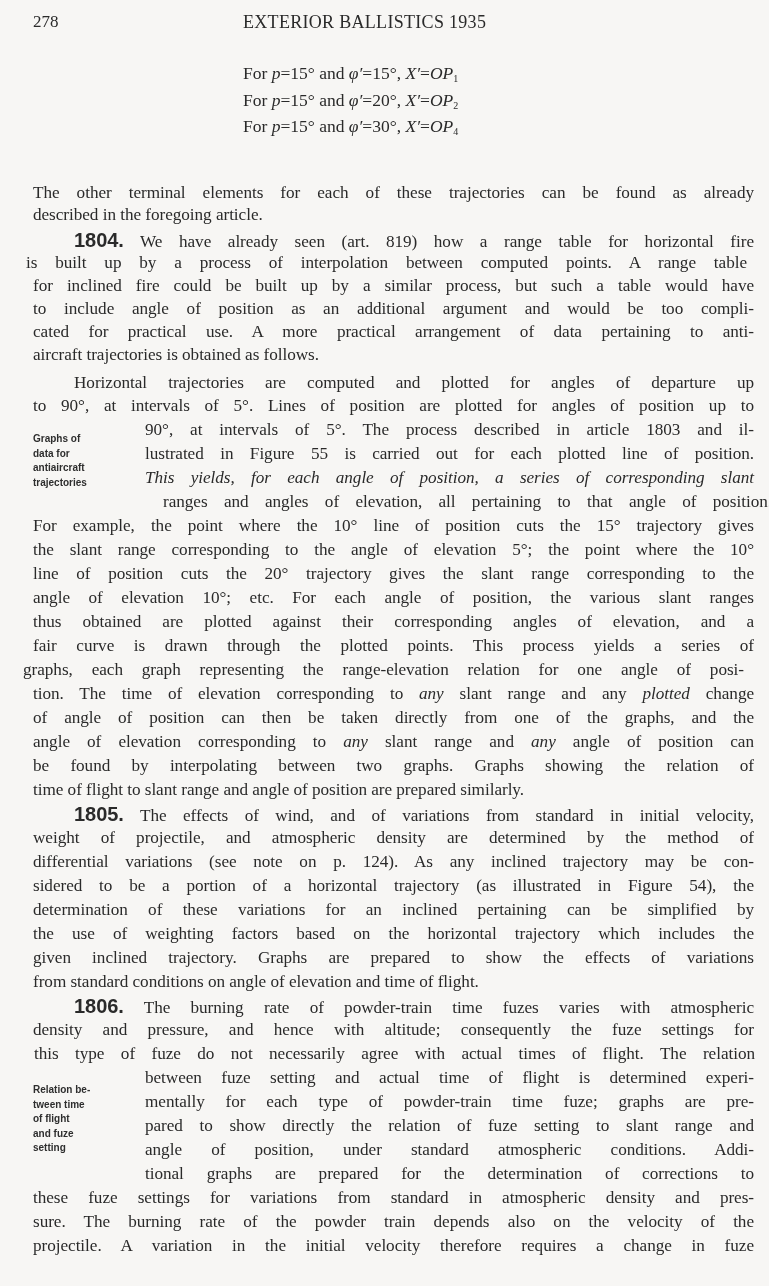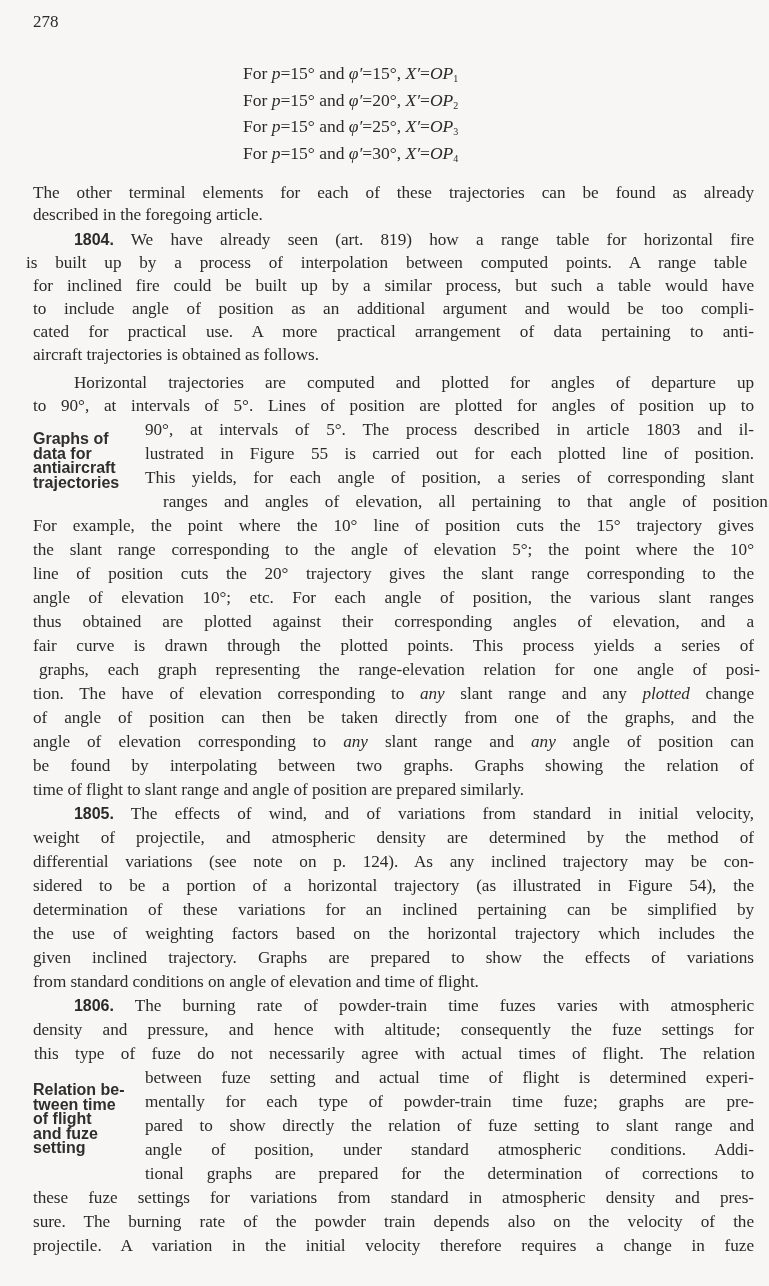--- a/index.html
+++ b/index.html
@@ -48,67 +48,67 @@
     position: absolute;
     white-space: nowrap;
     font-family: "Liberation Serif", serif;
     font-size: 17.2px;
     line-height: 24px;
     letter-spacing: -0.05px;
     text-align: justify;
     text-align-last: justify;
   }
   .line.last { text-align-last: left; }
-  .line b { font-family: "Liberation Sans", sans-serif; font-weight: bold; font-size: 16px; }
+  .line b { font-family: "Liberation Sans", sans-serif; font-weight: bold; font-size: 20px; }
   .line em { font-style: italic; }
   .margin-note {
     position: absolute;
     font-family: "Liberation Sans", sans-serif;
     font-weight: bold;
-    font-size: 16px;
+    font-size: 10px;
     line-height: 14.5px;
     color: #2e2e2e;
   }
 </style>
 </head>
 <body>
 
 <div class="page">
   <div class="header-pagenum">278</div>
+  <div class="header-title">EXTERIOR BALLISTICS 1935</div>
 
   <div class="eq-block" id="eq-block">
       <div class="eq"><span>For </span><i>p</i><span>=15° and </span><i>φ′</i><span>=15°, </span><i>X′</i><span>=</span><i>OP</i><sub>1</sub></div>
       <div class="eq"><span>For </span><i>p</i><span>=15° and </span><i>φ′</i><span>=20°, </span><i>X′</i><span>=</span><i>OP</i><sub>2</sub></div>
-      <div class="eq"><span>For </span><i>p</i><span>=15° and </span><i>φ′</i><span>=25°, </span><i>X′</i><span>=</span><i>OP</i><sub>3</sub></div>
       <div class="eq"><span>For </span><i>p</i><span>=15° and </span><i>φ′</i><span>=30°, </span><i>X′</i><span>=</span><i>OP</i><sub>4</sub></div>
     </div>
 
   <div id="body-lines">
       <div class="line" style="left: 33px; top: 181px; width: 721px;">The other terminal elements for each of these trajectories can be found as already</div>
       <div class="line last" style="left: 33px; top: 203px; width: 300px;">described in the foregoing article.</div>
       <div class="line" style="left: 74px; top: 228px; width: 680px;"><b>1804.</b> We have already seen (art. 819) how a range table for horizontal fire</div>
       <div class="line" style="left: 26px; top: 251px; width: 721px;">is built up by a process of interpolation between computed points. A range table</div>
       <div class="line" style="left: 33px; top: 274px; width: 721px;">for inclined fire could be built up by a similar process, but such a table would have</div>
       <div class="line" style="left: 33px; top: 297px; width: 721px;">to include angle of position as an additional argument and would be too compli-</div>
       <div class="line" style="left: 33px; top: 320px; width: 721px;">cated for practical use. A more practical arrangement of data pertaining to anti-</div>
       <div class="line last" style="left: 33px; top: 343px; width: 380px;">aircraft trajectories is obtained as follows.</div>
       <div class="line" style="left: 74px; top: 371px; width: 680px;">Horizontal trajectories are computed and plotted for angles of departure up</div>
       <div class="line" style="left: 33px; top: 394px; width: 721px;">to 90°, at intervals of 5°. Lines of position are plotted for angles of position up to</div>
       <div class="line" style="left: 145px; top: 418px; width: 609px;">90°, at intervals of 5°. The process described in article 1803 and il-</div>
       <div class="line" style="left: 145px; top: 442px; width: 609px;">lustrated in Figure 55 is carried out for each plotted line of position.</div>
-      <div class="line" style="left: 145px; top: 466px; width: 609px;">This yields, for each angle of position, a series of corresponding slant</div>
+      <div class="line" style="left: 145px; top: 466px; width: 609px; font-style: italic;">This yields, for each angle of position, a series of corresponding slant</div>
       <div class="line" style="left: 131px; top: 490px; width: 609px; margin-left: 32px;">ranges and angles of elevation, all pertaining to that angle of position.</div>
       <div class="line" style="left: 33px; top: 514px; width: 721px;">For example, the point where the 10° line of position cuts the 15° trajectory gives</div>
       <div class="line" style="left: 33px; top: 538px; width: 721px;">the slant range corresponding to the angle of elevation 5°; the point where the 10°</div>
       <div class="line" style="left: 33px; top: 562px; width: 721px;">line of position cuts the 20° trajectory gives the slant range corresponding to the</div>
       <div class="line" style="left: 33px; top: 586px; width: 721px;">angle of elevation 10°; etc. For each angle of position, the various slant ranges</div>
       <div class="line" style="left: 33px; top: 610px; width: 721px;">thus obtained are plotted against their corresponding angles of elevation, and a</div>
       <div class="line" style="left: 33px; top: 634px; width: 721px;">fair curve is drawn through the plotted points. This process yields a series of</div>
-      <div class="line" style="left: 39px; top: 658px; width: 721px;">graphs, each graph representing the range-elevation relation for one angle of posi-</div>
-      <div class="line" style="left: 33px; top: 682px; width: 721px;"><span>tion. The have of elevation corresponding to </span><em>any</em><span> slant range and any </span><em>plotted</em><span> change</span></div>
+      <div class="line" style="left: 23px; top: 658px; width: 721px;">graphs, each graph representing the range-elevation relation for one angle of posi-</div>
+      <div class="line" style="left: 33px; top: 682px; width: 721px;"><span>tion. The time of elevation corresponding to </span><em>any</em><span> slant range and any </span><em>plotted</em><span> change</span></div>
       <div class="line" style="left: 33px; top: 706px; width: 721px;">of angle of position can then be taken directly from one of the graphs, and the</div>
       <div class="line" style="left: 33px; top: 730px; width: 721px;"><span>angle of elevation corresponding to </span><em>any</em><span> slant range and </span><em>any</em><span> angle of position can</span></div>
       <div class="line" style="left: 33px; top: 754px; width: 721px;">be found by interpolating between two graphs. Graphs showing the relation of</div>
       <div class="line last" style="left: 33px; top: 778px; width: 380px;">time of flight to slant range and angle of position are prepared similarly.</div>
       <div class="line" style="left: 74px; top: 802px; width: 680px;"><b>1805.</b> The effects of wind, and of variations from standard in initial velocity,</div>
       <div class="line" style="left: 33px; top: 826px; width: 721px;">weight of projectile, and atmospheric density are determined by the method of</div>
       <div class="line" style="left: 33px; top: 850px; width: 721px;">differential variations (see note on p. 124). As any inclined trajectory may be con-</div>
       <div class="line" style="left: 33px; top: 874px; width: 721px;">sidered to be a portion of a horizontal trajectory (as illustrated in Figure 54), the</div>
       <div class="line" style="left: 33px; top: 898px; width: 721px;">determination of these variations for an inclined pertaining can be simplified by</div>
       <div class="line" style="left: 33px; top: 922px; width: 721px;">the use of weighting factors based on the horizontal trajectory which includes the</div>

